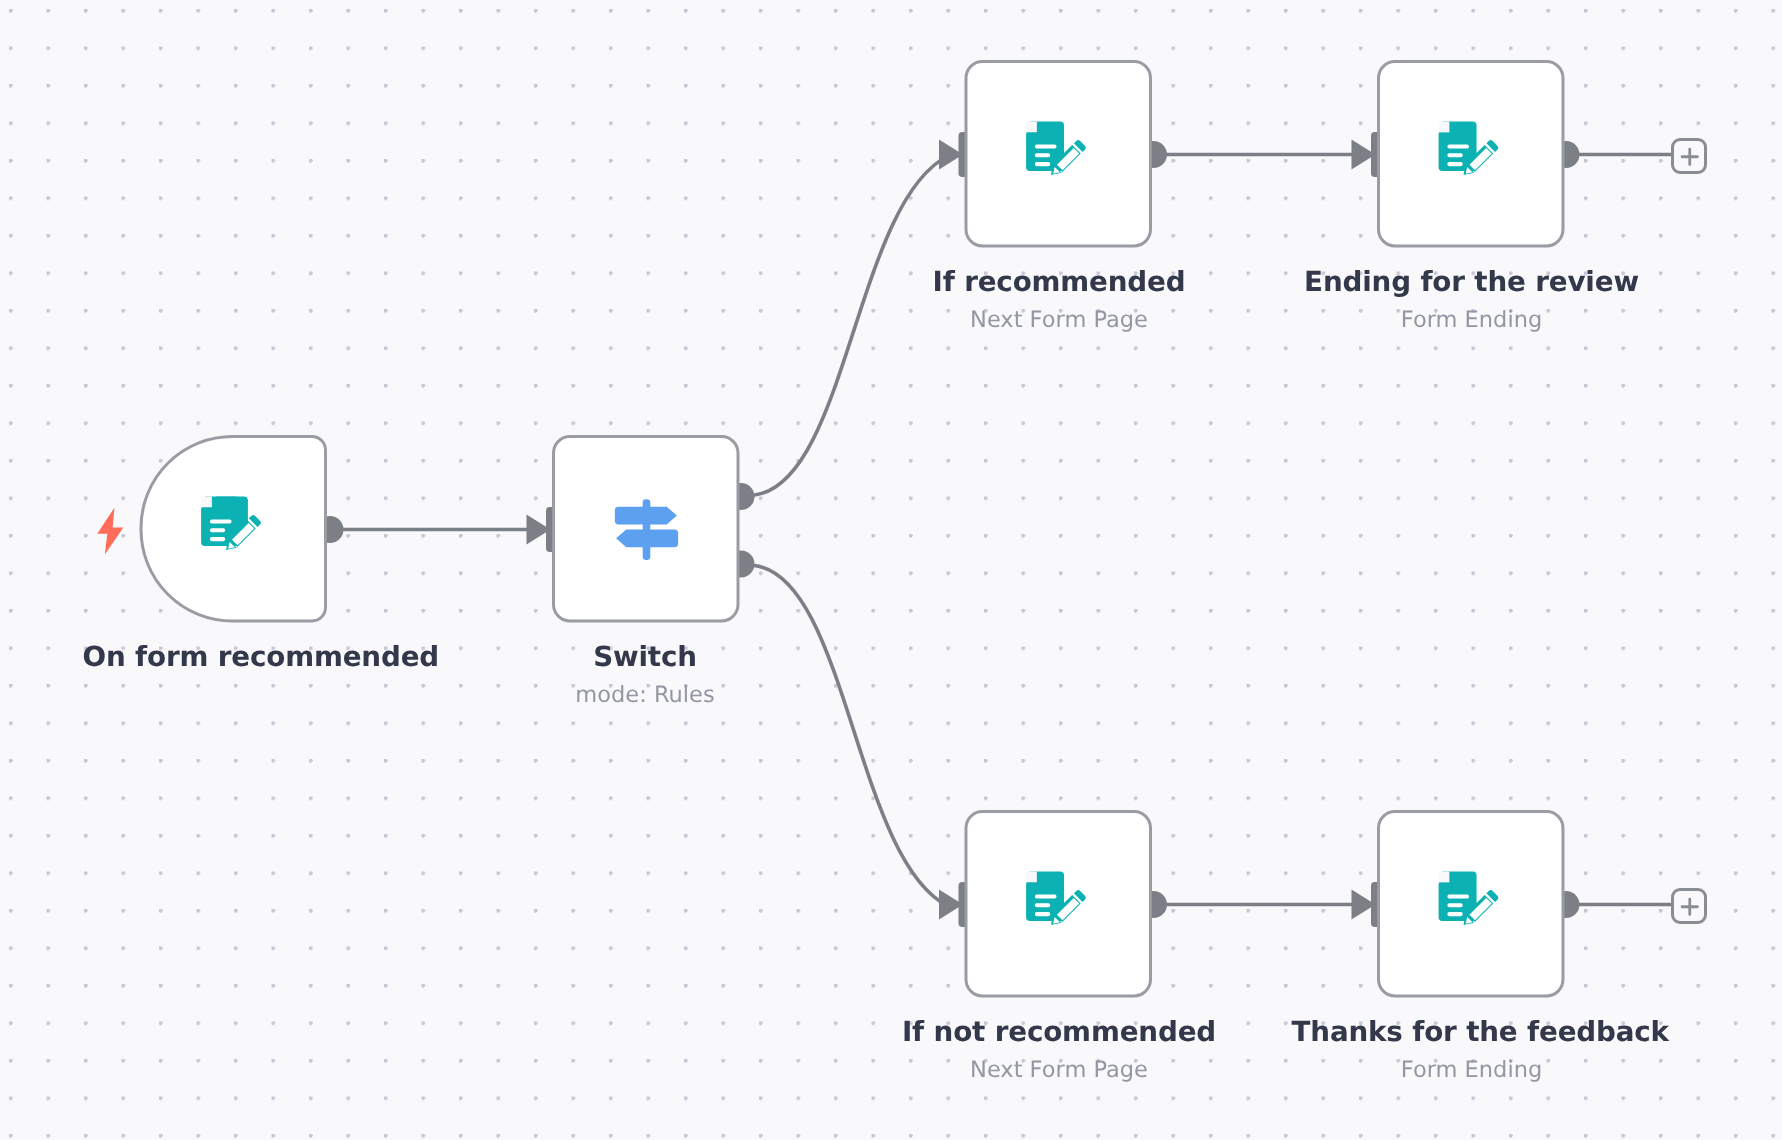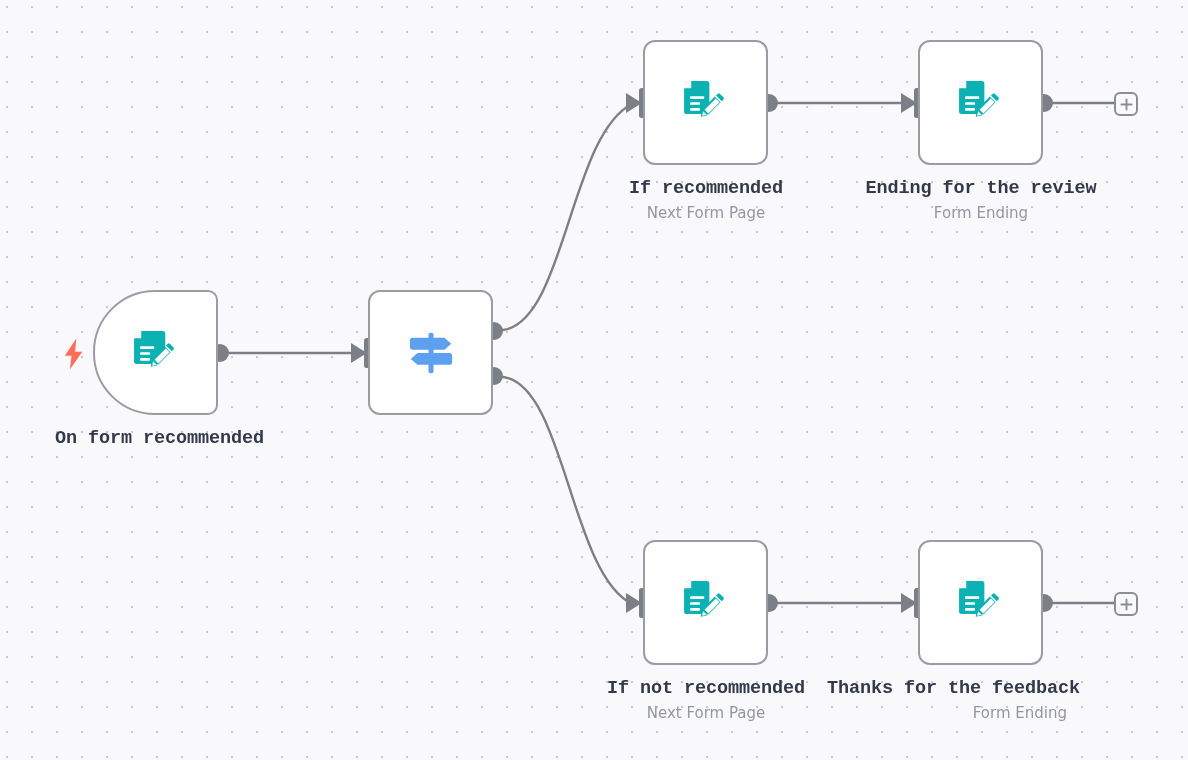--- a/index.html
+++ b/index.html
@@ -71,21 +71,20 @@
     text-align: center;
     white-space: nowrap;
     pointer-events: none;
   }
   .node-title {
     font-size: 18.5px;
     font-weight: 700;
     color: #33384a;
     line-height: 1.15;
     letter-spacing: -0.1px;
-    font-family: Liberation Mono, monospace;
   }
   .node-subtitle {
     font-size: 15px;
     font-weight: 400;
     color: #9397a3;
     line-height: 1.15;
     margin-top: 6px;
   }
 
   
@@ -184,20 +183,24 @@
     <div class="node-title">On form recommended</div>
   </div>
 
   <div class="node square" style="left:368px; top:290px;">
     <svg class="node-icon" viewBox="0 0 64 64">
       <rect x="29" y="8" width="6" height="48" rx="2.5" fill="#5da0ef"></rect>
       <path fill="#5da0ef" d="M10 14 h38 l8 7 l-8 7 h-38 a3 3 0 0 1 -3 -3 v-8 a3 3 0 0 1 3 -3 z"></path>
       <path fill="#5da0ef" d="M54 32 h-38 l-8 7 l8 7 h38 a3 3 0 0 0 3 -3 v-8 a3 3 0 0 0 -3 -3 z"></path>
     </svg>
   </div>
+  <div class="node-label" style="left:330px; top:428px; width:200px;">
+    <div class="node-title">Switch</div>
+    <div class="node-subtitle">mode: Rules</div>
+  </div>
 
   <div class="node square" style="left:643px; top:40px;">
     <svg class="node-icon" viewBox="0 0 64 64">
       <path fill="#0cb2b3" d="M9 6 h24 a3 3 0 0 1 3 3 v33 a3 3 0 0 1 -3 3 h-24 a3 3 0 0 1 -3 -3 v-26 z"></path>
       <path fill="#f9f9fb" d="M6 6 h8.5 v8.5 h-8.5 z"></path>
       <g fill="#ffffff">
         <rect x="13" y="24" width="17" height="3.2" rx="1.4"></rect>
         <rect x="13" y="31" width="12" height="3.2" rx="1.4"></rect>
         <rect x="13" y="38" width="12" height="3.2" rx="1.4"></rect>
       </g>
@@ -272,21 +275,21 @@
       </g>
       <g transform="translate(25,20)">
         <path fill="#0cb2b3" d="M23.6 1.2 l4.0 4.0 a2 2 0 0 1 0 2.8 l-2.0 2.0 l-6.8 -6.8 l2.0 -2.0 a2 2 0 0 1 2.8 0 z"></path>
         <path fill="#0cb2b3" d="M17.4 4.4 l6.8 6.8 l-14.6 14.6 l-6.8 -6.8 z"></path>
         <path fill="#ffffff" d="M18.6 6.8 l4.4 4.4 l-13.2 13.2 l-4.4 -4.4 z"></path>
         <path fill="#0cb2b3" d="M2.3 19.6 l6.8 6.8 l-8.4 1.8 z"></path>
         <path fill="#ffffff" d="M3.6 21.8 l4.2 4.2 l-5.4 1.2 z"></path>
       </g>
     </svg>
   </div>
-  <div class="node-label" style="left:827px; top:678px; width:240px;text-align:right;">
+  <div class="node-label" style="left:861px; top:678px; width:240px;">
     <div class="node-title">Thanks for the feedback</div>
     <div class="node-subtitle">Form Ending</div>
   </div>
 
   <div class="plus-btn" style="left:1114px; top:92px;">
     <svg width="13" height="13" viewBox="0 0 14 14">
       <path d="M7 1.5 V12.5 M1.5 7 H12.5" stroke="#8b8d95" stroke-width="2" stroke-linecap="round"></path>
     </svg>
   </div>
 

